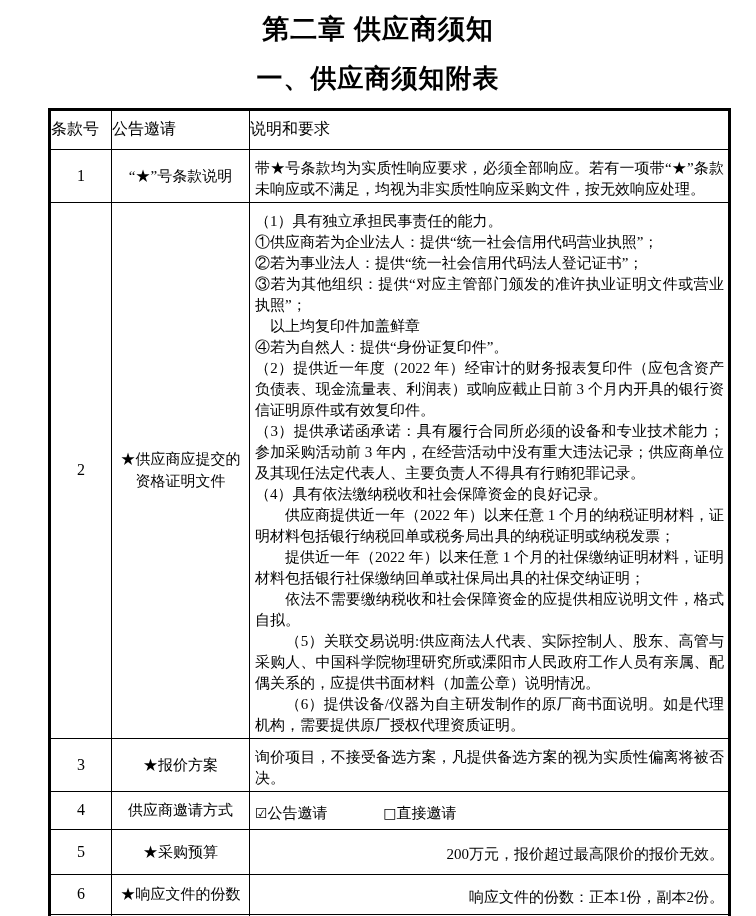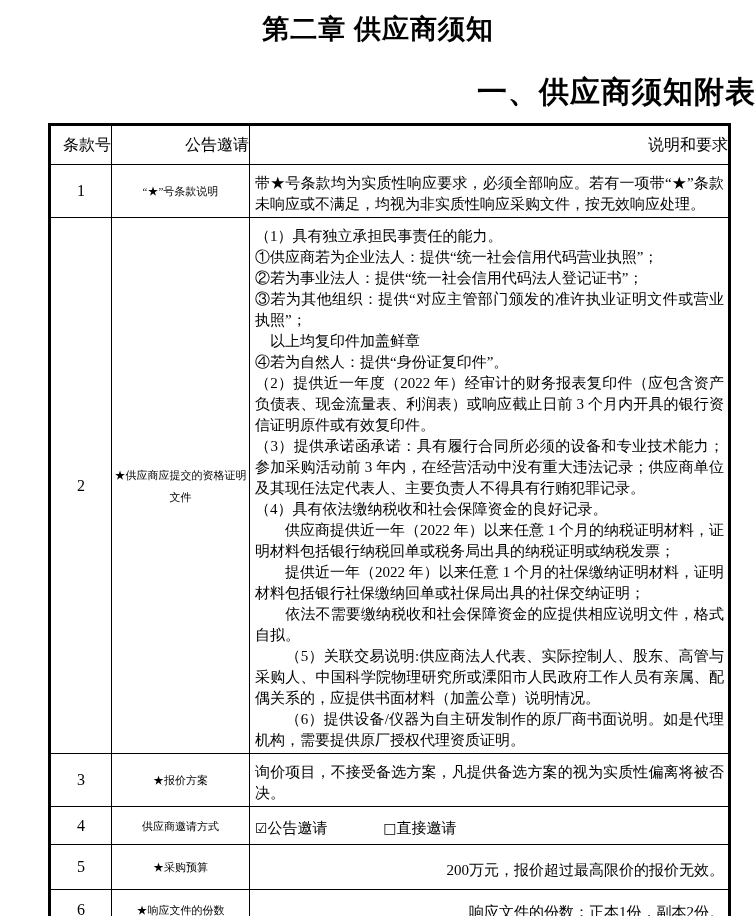--- a/index.html
+++ b/index.html
@@ -16,23 +16,23 @@
   }
   .page-title {
     text-align: center;
     padding-top: 13px;
     font-size: 27px;
     font-weight: bold;
     letter-spacing: 1px;
     line-height: 1.2;
   }
   .page-subtitle {
-    text-align: right;
-    margin-top: 29px;
-    font-size: 30px;
+    text-align: center;
+    margin-top: 18px;
+    font-size: 26px;
     font-weight: bold;
     letter-spacing: 1px;
     line-height: 1.2;
   }
   table.notice-table {
     margin: 13px 0 0 48px;
     width: 683px;
     border-collapse: collapse;
     table-layout: fixed;
     border: 3px solid #000000;
@@ -40,29 +40,29 @@
   .notice-table col.c-no   { width: 62px;  }
   .notice-table col.c-name { width: 138px; }
   .notice-table th, .notice-table td {
     border: 1.5px solid #000000;
     vertical-align: middle;
     color: #000000;
   }
   .notice-table th {
     font-weight: normal;
     font-size: 16px;
-    text-align: right;
+    text-align: left;
   }
   td.cell-no {
     text-align: center;
     font-size: 16px;
   }
   td.cell-name {
     text-align: center;
-    font-size: 11px;
+    font-size: 15px;
     line-height: 22px;
     padding: 0 2px;
   }
   td.cell-desc {
     padding: 8px 4px 2px 5px;
     font-size: 15px;
     line-height: 21px;
     text-align: left;
   }
   td.cell-desc p.para {

